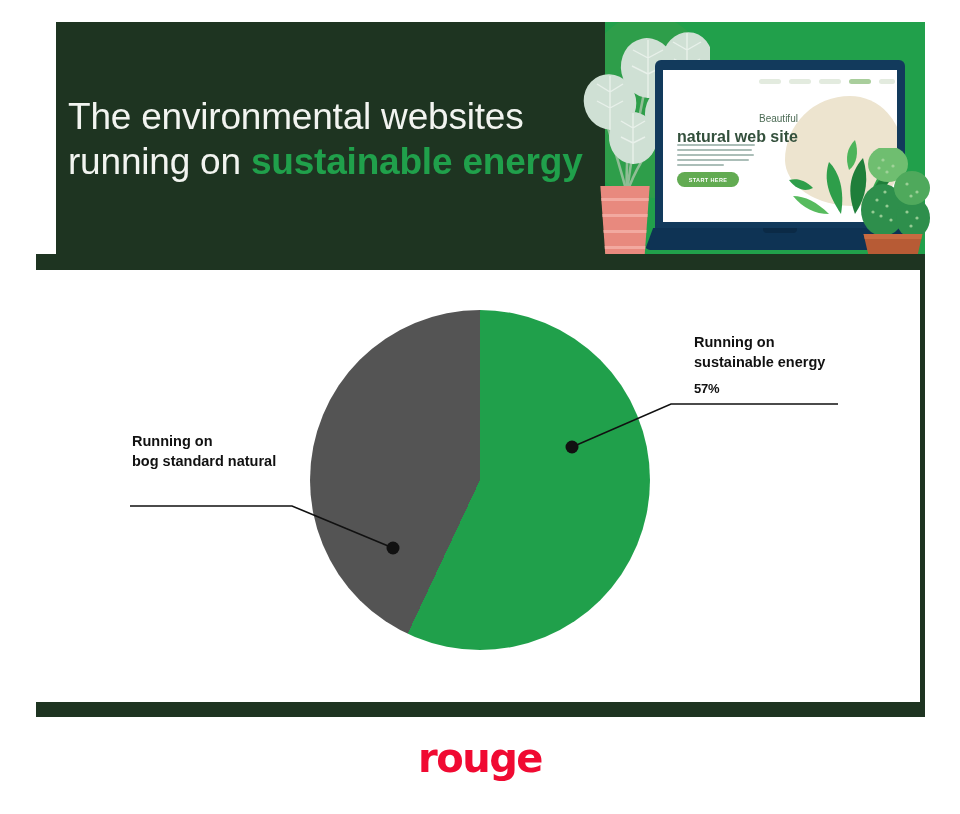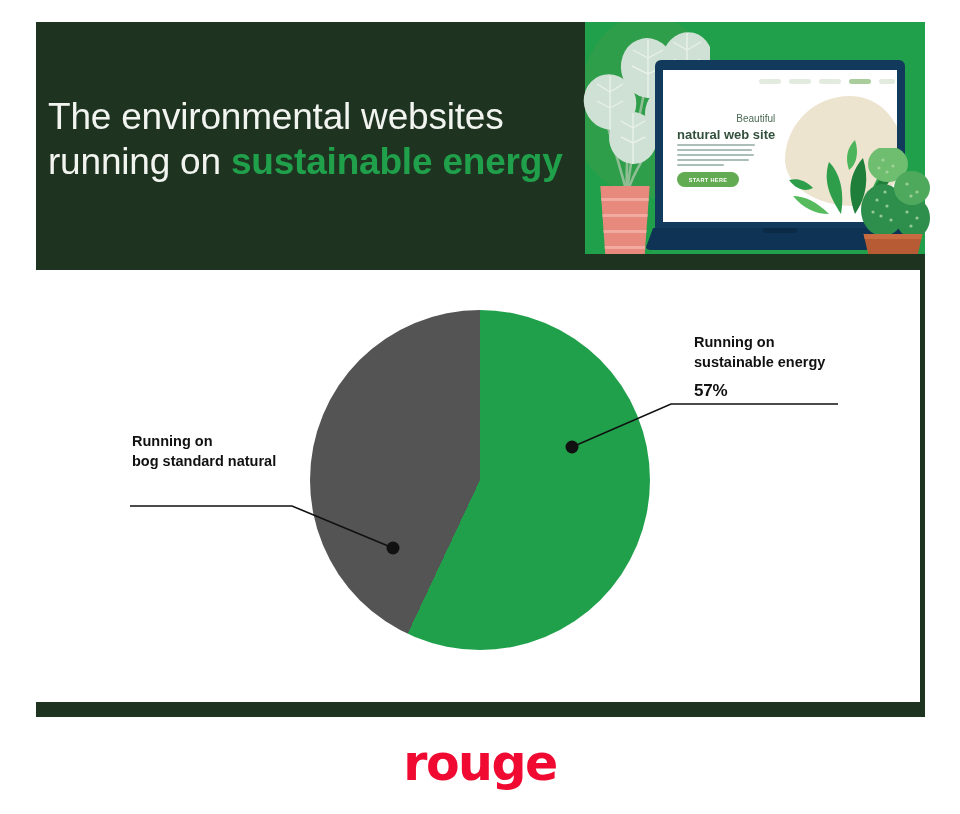--- a/index.html
+++ b/index.html
@@ -72,21 +72,21 @@
   .screen{
     position:absolute;left:8px;top:10px;width:234px;height:152px;
     background:#ffffff;overflow:hidden;
   }
   .nav-pill{position:absolute;top:9px;height:5px;border-radius:3px;background:#E3EBDF;}
   .nav-pill.active{background:#A9CE9C;}
   .sc-title{
     position:absolute;left:14px;top:42px;
     color:#4C6B55;font-size:10px;line-height:1.35;font-weight:400;
   }
-  .sc-title b{display:block;font-weight:700;font-size:13px;color:#33503C;}
+  .sc-title b{display:block;font-weight:700;font-size:16px;color:#33503C;}
   .sc-lorem{position:absolute;left:14px;top:74px;width:78px;}
   .sc-lorem i{display:block;height:2px;background:#8FA8A0;margin-bottom:3px;border-radius:1px;opacity:.75;}
   .sc-btn{
     position:absolute;left:14px;top:102px;width:62px;height:15px;
     background:#62AB52;border-radius:8px;
     color:#fff;font-size:5.5px;font-weight:700;letter-spacing:.4px;
     display:flex;align-items:center;justify-content:center;
   }
   .sc-blob{
     position:absolute;right:-6px;top:26px;width:118px;height:110px;
@@ -113,41 +113,41 @@
 
   
   .pie-wrap{position:absolute;left:310px;top:310px;width:340px;height:340px;}
   .pie{
     position:absolute;left:0;top:0;width:340px;height:340px;border-radius:50%;
   }
 
   
   .callout{position:absolute;color:#111111;}
   .callout .ttl{font-size:14.5px;font-weight:700;line-height:1.35;white-space:nowrap;}
-  .callout .pct{font-size:17px;font-weight:700;margin-top:9px;letter-spacing:-.2px;}
+  .callout .pct{font-size:13px;font-weight:700;margin-top:9px;letter-spacing:-.2px;}
   .c-right{left:694px;top:333px;}
   .c-left{left:132px;top:432px;}
 
   .logo{
     position:absolute;left:0;top:735px;width:960px;text-align:center;
-    color:#F00A32;font-size:49px;font-weight:700;letter-spacing:-1.5px;
+    color:#F00A32;font-size:40px;font-weight:700;letter-spacing:-1.5px;
     font-family:"DejaVu Sans", sans-serif;
   }
   svg{display:block;}
 </style>
 </head>
 <body>
 
 <div class="stage">
 
   <div class="green-panel">
     <div class="leaf-blob"></div>
   </div>
 
-  <div class="dark-header" style="background: rgb(30, 52, 33);">
+  <div class="dark-header" style="background: rgb(30, 52, 33); margin-left: 20px;">
     <div class="headline">
       <span>The environmental websites</span>
       <span class="l2"><span>running on </span><span class="accent" style="color: rgb(32, 160, 75);">sustainable energy</span></span>
     </div>
   </div>
 
   <div class="euc">
     <svg width="135" height="250" viewBox="0 0 135 250">
       <g stroke="#8FBE95" stroke-width="2.6" fill="none">
         <path d="M52 175 C56 140 62 110 72 60"></path>

